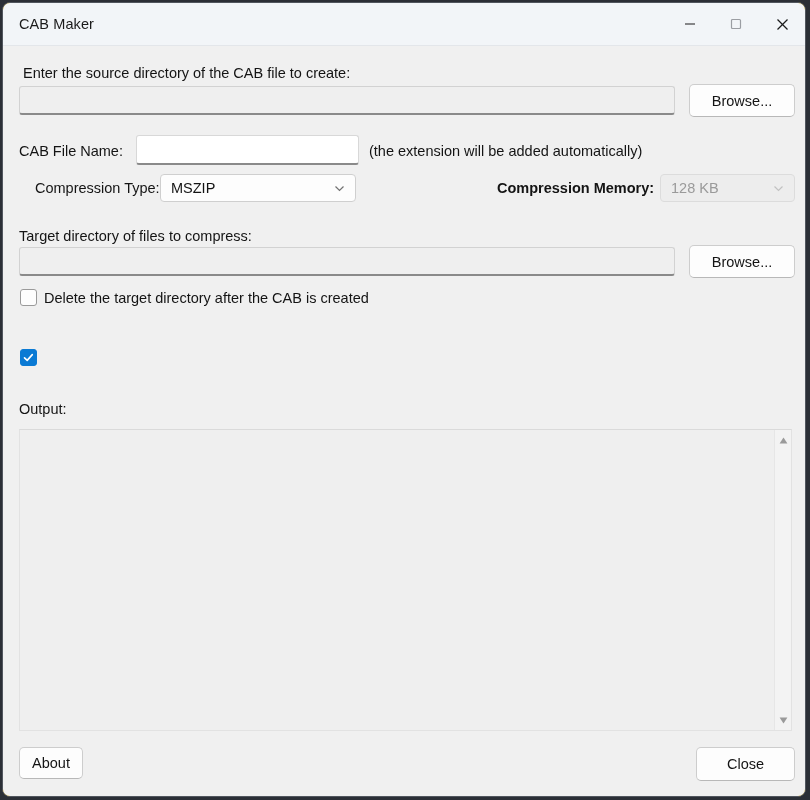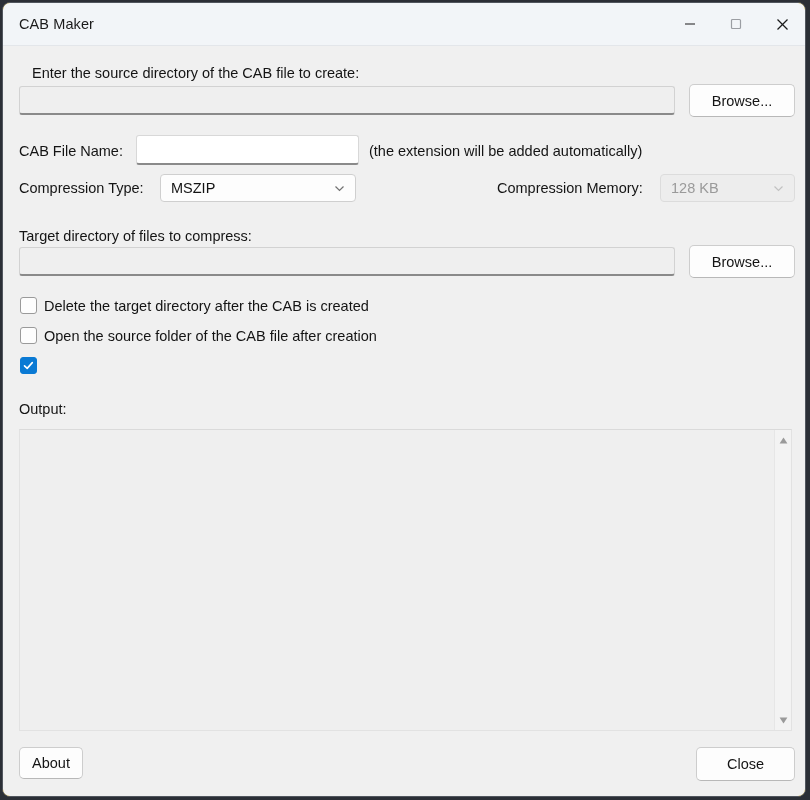--- a/index.html
+++ b/index.html
@@ -132,21 +132,20 @@
   .combo .chev { opacity: 0.75; }
   .combo.disabled .chev { opacity: 0.45; }
 
   
   .cbrow {
     position: absolute;
     display: flex;
     align-items: center;
     gap: 7px;
     cursor: default;
-    margin-top: 8px;
   }
   .cbox {
     width: 17px;
     height: 17px;
     box-sizing: border-box;
     border: 1px solid #9a9a9a;
     border-radius: 3px;
     background: #fdfdfd;
     flex: none;
     display: flex;
@@ -224,61 +223,55 @@
         <svg width="13" height="13" viewBox="0 0 13 13">
           <line x1="1.5" y1="1.5" x2="11.5" y2="11.5" stroke="#1b1b1b" stroke-width="1.25"></line>
           <line x1="11.5" y1="1.5" x2="1.5" y2="11.5" stroke="#1b1b1b" stroke-width="1.25"></line>
         </svg>
       </div>
     </div>
   </div>
 
   <div class="client">
 
-    <div class="row lbl" style="left:29px; top:19px;">Enter the source directory of the CAB file to create:</div>
+    <div class="row lbl" style="left:20px; top:19px;">Enter the source directory of the CAB file to create:</div>
     <input class="tbox row" type="text" style="left: 16px; top: 40px; width: 656px; height: 29px;" value="">
     <div class="btn row" style="left:686px; top:38px; width:106px; height:33px;">Browse...</div>
 
     <div class="row lbl" style="left:16px; top:97px;">CAB File Name:</div>
     <input class="tbox white row" type="text" style="left: 133px; top: 89px; width: 223px; height: 30px;" value="">
     <div class="row lbl" style="left:366px; top:97px;">(the extension will be added automatically)</div>
 
-    <div class="row lbl" style="left:16px; top:134px;">Compression Type:</div>
+    <div class="row lbl" style="left:32px; top:134px;">Compression Type:</div>
     <div class="combo row" style="left:157px; top:128px; width:196px; height:28px;">
       <span>MSZIP</span>
       <svg class="chev" width="13" height="13" viewBox="0 0 13 13">
         <polyline points="2.5,4.5 6.5,8.5 10.5,4.5" fill="none" stroke="#444" stroke-width="1.2"></polyline>
       </svg>
     </div>
 
-    <div class="row lbl" style="left:494px; top:134px;">Compression Memory:</div>
+    <div class="row lbl" style="left:494px; top:134px;font-weight:bold;">Compression Memory:</div>
     <div class="combo disabled row" style="left:657px; top:128px; width:135px; height:28px;">
       <span>128 KB</span>
       <svg class="chev" width="13" height="13" viewBox="0 0 13 13">
         <polyline points="2.5,4.5 6.5,8.5 10.5,4.5" fill="none" stroke="#8e8e8e" stroke-width="1.2"></polyline>
       </svg>
     </div>
 
     <div class="row lbl" style="left:16px; top:182px;">Target directory of files to compress:</div>
     <input class="tbox row" type="text" style="left: 16px; top: 201px; width: 656px; height: 29px;" value="">
     <div class="btn row" style="left:686px; top:199px; width:106px; height:33px;">Browse...</div>
 
     <div class="cbrow" style="left:17px; top:243px;">
       <span class="cbox">
         
       </span>
       <span class="cblabel">Delete the target directory after the CAB is created</span>
     </div>
 
-    <div class="cbrow" style="left:17px; top:273px;">
-      <span class="cbox">
-        
-      </span>
-      <span class="cblabel">Open the source folder of the CAB file after creation</span>
-    </div>
 
     <div class="cbrow" style="left:17px; top:303px;">
       <span class="cbox checked">
         <svg width="11" height="11" viewBox="0 0 11 11">
           <polyline points="1.5,5.8 4.2,8.4 9.3,2.6" fill="none" stroke="#ffffff" stroke-width="1.6" stroke-linecap="round" stroke-linejoin="round"></polyline>
         </svg>
       </span>
     </div>
 
     <div class="row lbl" style="left:16px; top:355px;">Output:</div>

